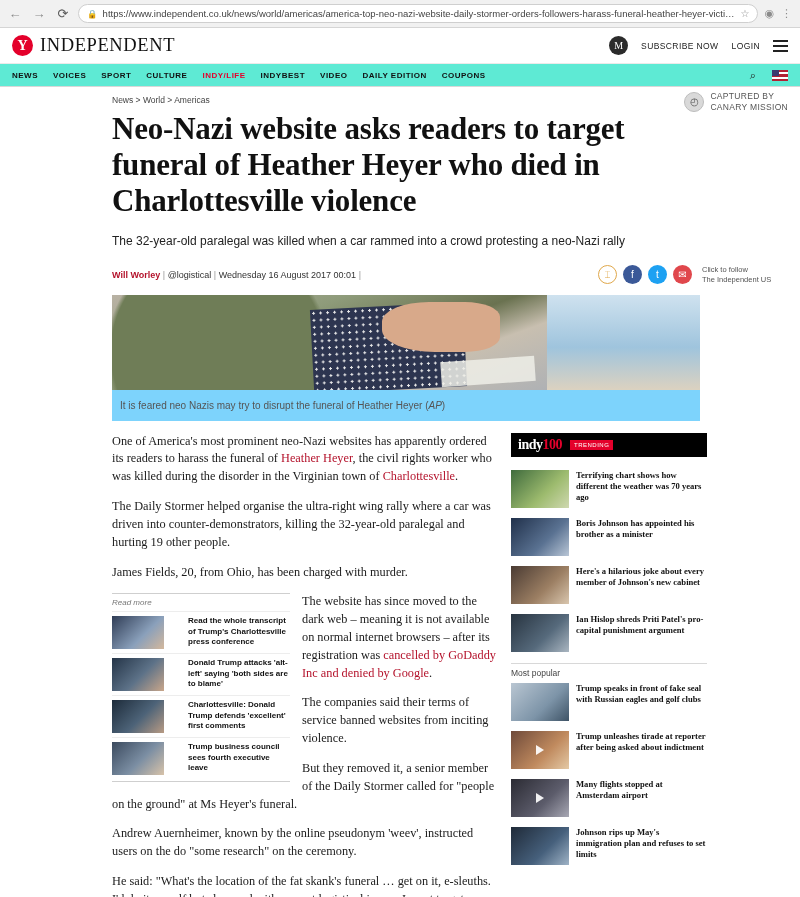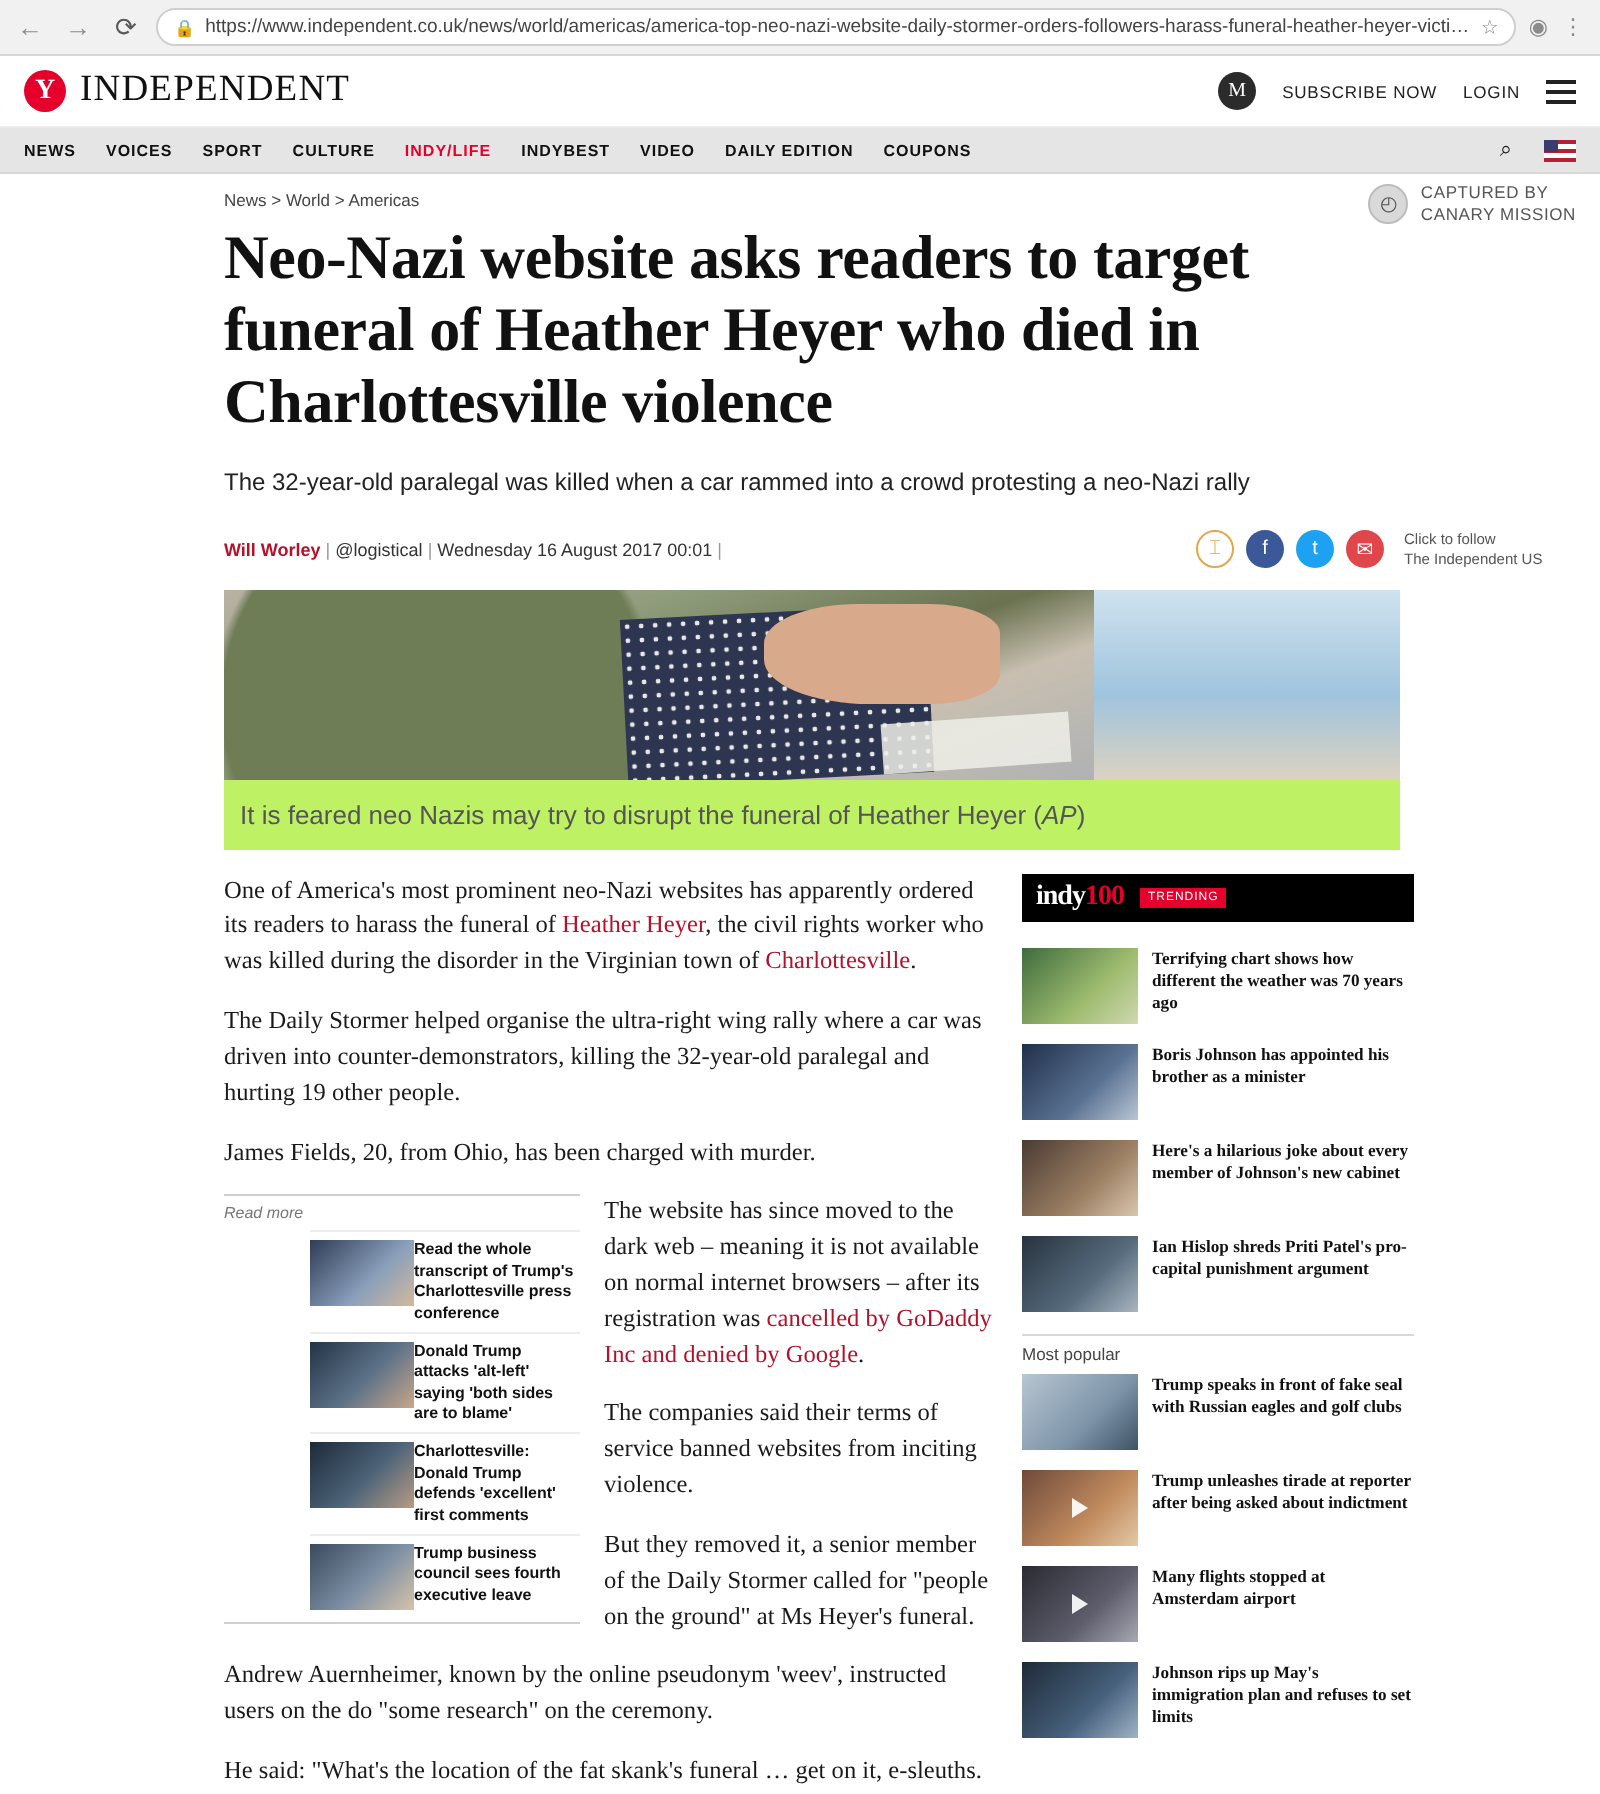--- a/index.html
+++ b/index.html
@@ -86,21 +86,21 @@
   .burger span { display: block; width: 15px; height: 2px; background: #222; }
 
   
   .nav-bar {
     height: 23px;
     border-bottom: 1px solid #d8d8d8;
     display: flex;
     align-items: center;
     padding: 0 12px;
     gap: 15px;
-    background: #e5e5e5;
+    background: #5eead4;
   }
   .nav-item {
     font-size: 8px;
     letter-spacing: .5px;
     color: #111;
     text-decoration: none;
     font-weight: bold;
   }
   .nav-item.accent { color: #e4002b; }
   .nav-right { margin-left: auto; display: flex; align-items: center; gap: 16px; }
@@ -192,22 +192,22 @@
   }
   .hero-img .sky {
     position: absolute; right: 0; top: 0; width: 26%; height: 100%;
     background: linear-gradient(180deg,#cfe2ef,#9fc4dd 55%,#dcd2c0);
   }
   .hero-img .card {
     position: absolute; right: 28%; bottom: 6%; width: 16%; height: 26%;
     background: #efefe8; transform: rotate(-4deg); opacity:.85;
   }
   .caption-bar {
-    background: #bef264;
-    font-size: 13px;
+    background: #7dd3fc;
+    font-size: 10px;
     color: #555;
     padding: 10px 8px;
   }
   .caption-bar em { font-style: italic; }
 
   
   .content-cols {
     display: flex;
     padding: 12px 12px 0 112px;
     gap: 14px;
@@ -226,21 +226,21 @@
 
   .readmore-box {
     float: left;
     width: 178px;
     border-top: 1px solid #cfcfcf;
     border-bottom: 1px solid #cfcfcf;
     padding: 4px 0 2px 0;
     margin: 0 12px 6px 0;
   }
   .readmore-title { font-size: 8px; color: #777; font-style: italic; margin-bottom: 4px; }
-  .rm-item { display: flex; gap: 0; padding: 4px 0; border-top: 1px solid #ededed; margin-left: 43px; }
+  .rm-item { display: flex; gap: 24px; padding: 4px 0; border-top: 1px solid #ededed; }
   .rm-item:first-of-type { border-top: none; }
   .rm-thumb { width: 52px; height: 33px; flex: none; }
   .rm-txt { font-size: 8px; line-height: 1.3; font-weight: bold; color: #111; }
 
   .t1 { background: linear-gradient(135deg,#2f3c55,#8aa0bb 60%,#d4b89c); }
   .t2 { background: linear-gradient(135deg,#243447,#5d7288 55%,#c9a68a); }
   .t3 { background: linear-gradient(135deg,#1d2b3a,#4d6378 55%,#b89b84); }
   .t4 { background: linear-gradient(135deg,#3b4a5e,#7b8ea3 55%,#d8c3a9); }
 
   

